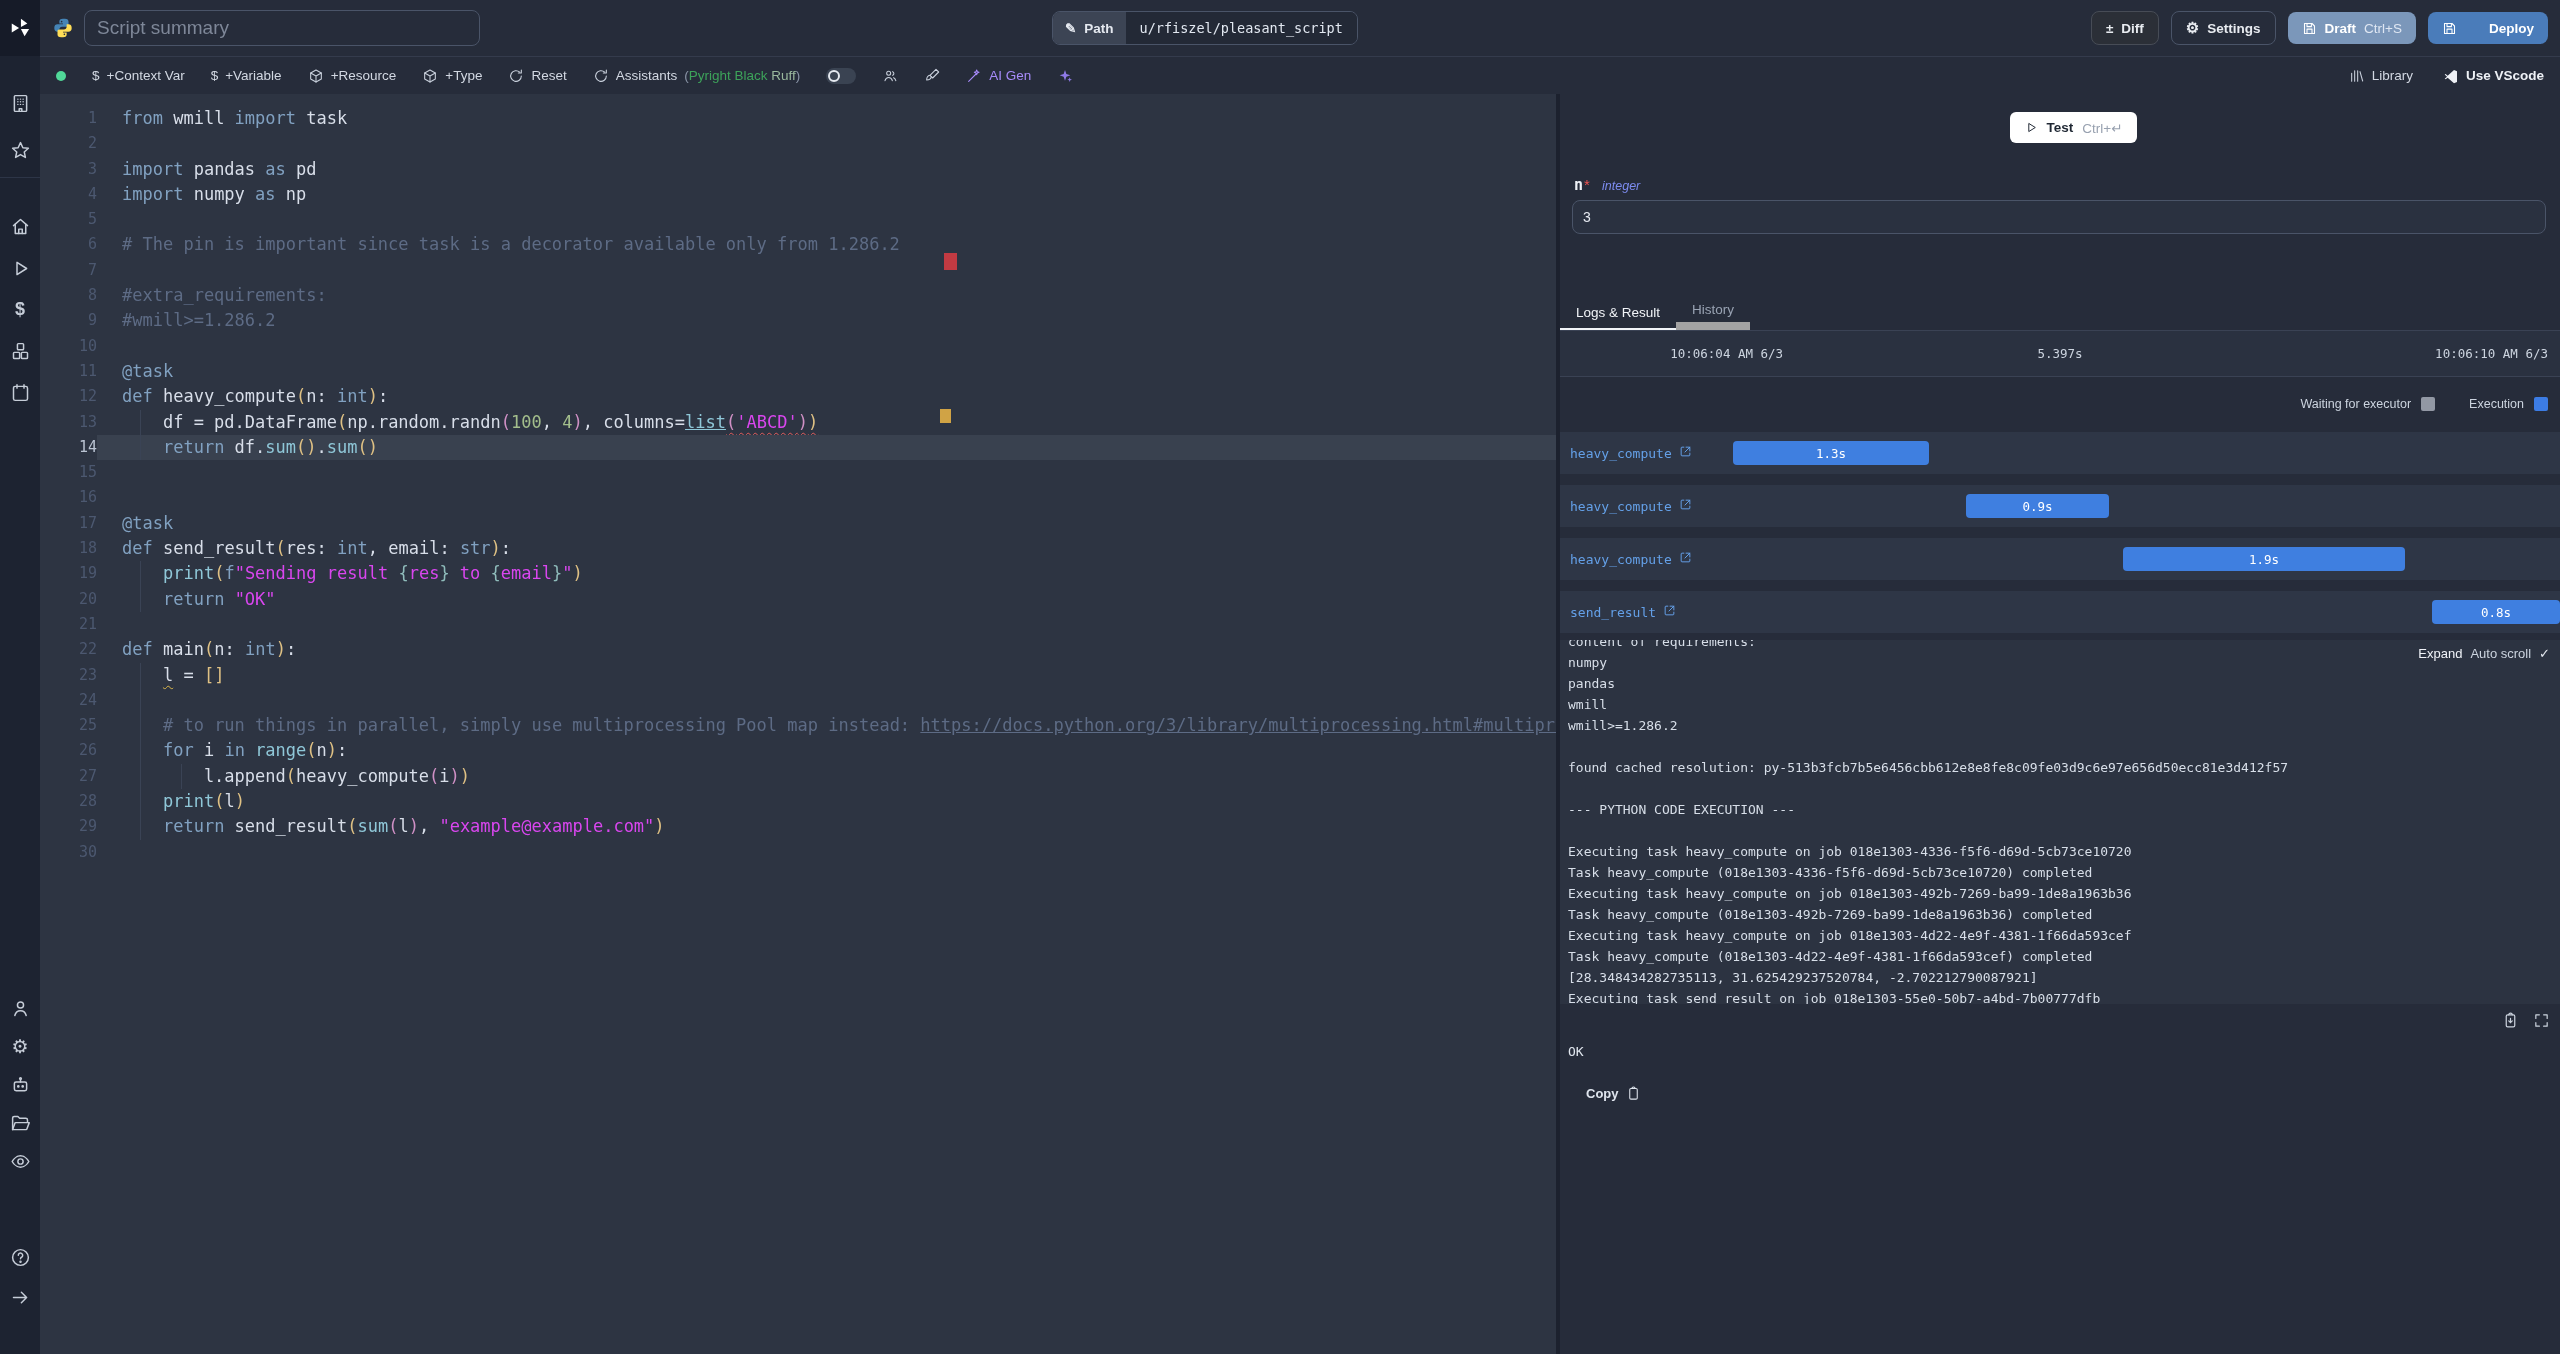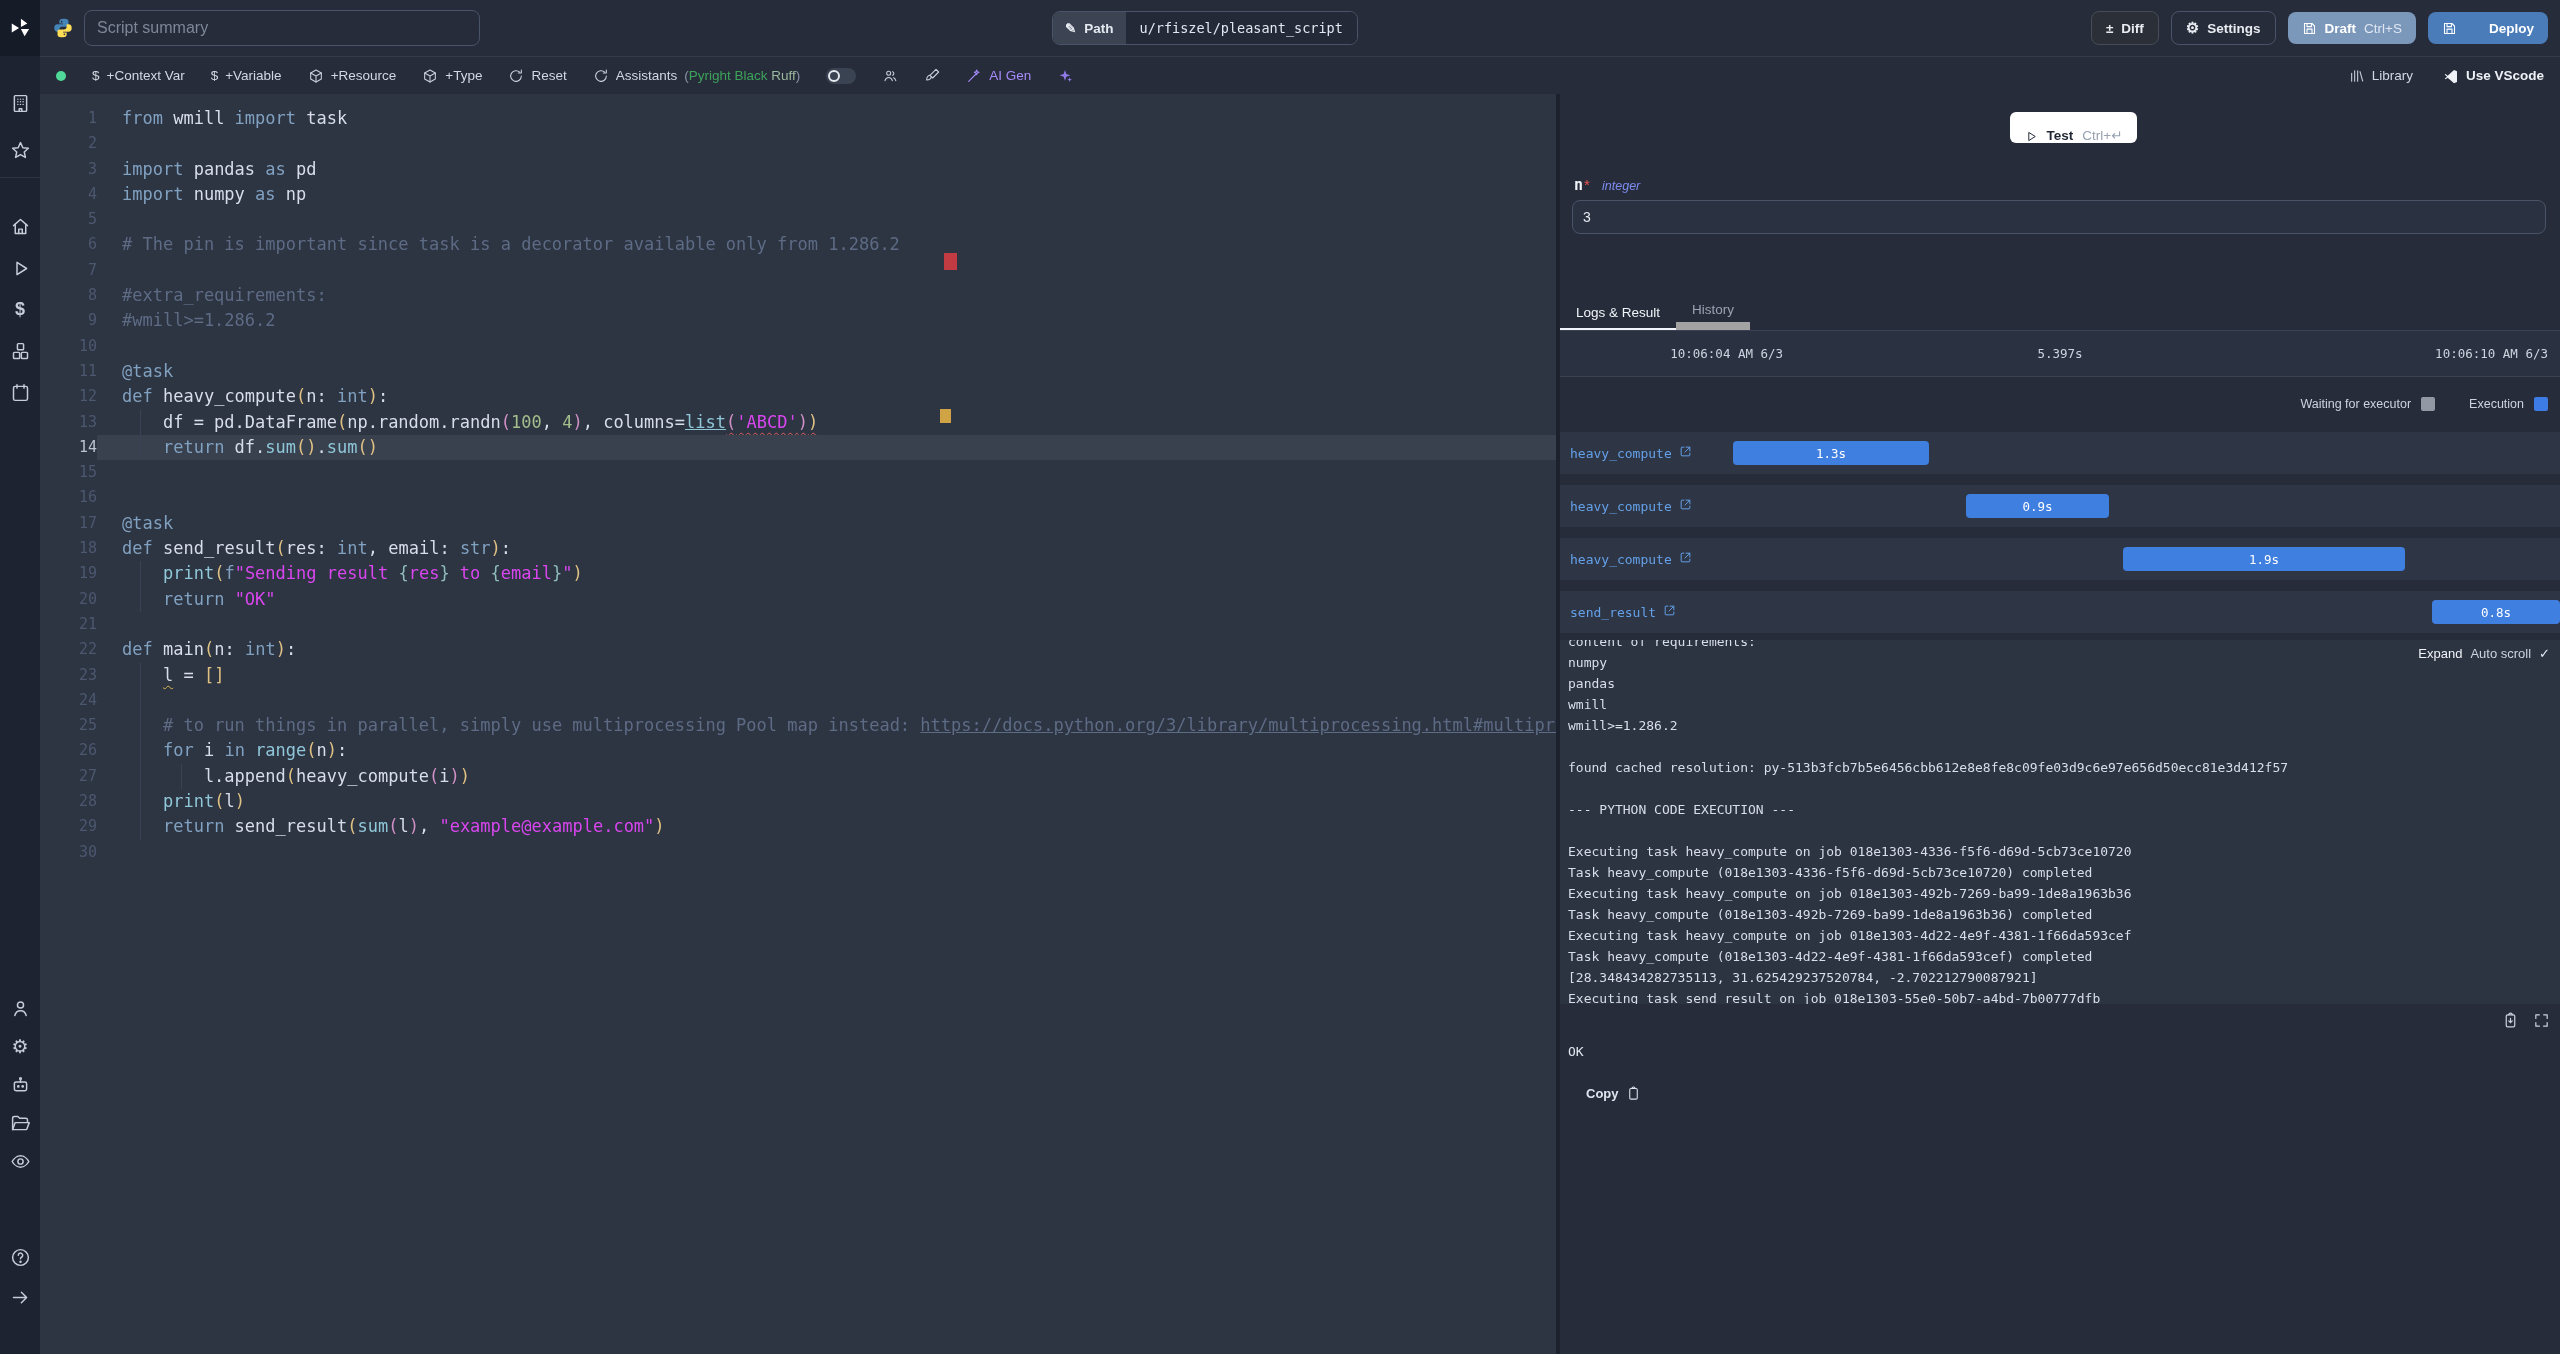--- a/index.html
+++ b/index.html
@@ -14,21 +14,21 @@
   .sb-ic{position:absolute;left:0;width:40px;display:flex;justify-content:center;color:#c6cdd8;}
   .sb-ic svg{stroke:#c6cdd8;fill:none;stroke-width:1.7;stroke-linecap:round;stroke-linejoin:round;}
   .sb-div{position:absolute;left:0;top:177px;width:40px;border-top:1px solid #2d3547;}
   .glyph{font-size:19px;line-height:1;color:#c6cdd8;}
 
   
   #topbar{position:absolute;left:40px;top:0;right:0;height:56px;background:#262c3a;
           border-bottom:1px solid #343b4c;display:flex;align-items:center;}
   #py-icon{margin-left:12px;width:22px;height:22px;}
   #summary-input{margin-left:10px;width:370px;height:34px;background:transparent;border:1px solid #4a5468;
-       border-radius:8px;color:#e5e9f0;font-size:16px;padding:0 12px;outline:none;}
+       border-radius:8px;color:#e5e9f0;font-size:19px;padding:0 12px;outline:none;}
   #summary-input::placeholder{color:#7e8798;}
   #path-group{position:absolute;left:1012px;top:11px;height:32px;display:flex;align-items:stretch;
        border:1px solid #4a5468;border-radius:8px;overflow:hidden;}
   #path-left{background:#3c4454;display:flex;align-items:center;gap:8px;padding:0 12px;font-size:13.5px;font-weight:600;}
   #path-right{background:#232936;display:flex;align-items:center;padding:0 14px;font-size:13.5px;color:#e2e8f1;}
   #topbar-right{position:absolute;right:12px;top:11px;display:flex;gap:12px;align-items:center;}
   .tb-btn{height:32px;display:flex;align-items:center;gap:8px;border-radius:8px;padding:0 14px;
           font-size:13.5px;font-weight:600;cursor:pointer;}
   .tb-btn svg{fill:none;stroke:currentColor;stroke-width:1.7;stroke-linecap:round;stroke-linejoin:round;}
   #diff-btn{background:#2b2f37;border:1px solid #474c56;color:#e8ebf0;}
@@ -74,21 +74,21 @@
   .tk-tyu{color:#8fc7d8;text-decoration:underline;}
   .tk-we{text-decoration-line:underline;text-decoration-style:wavy;text-decoration-color:#e25d5d;text-underline-offset:4px;text-decoration-thickness:1px;}
   .tk-ww{text-decoration-line:underline;text-decoration-style:wavy;text-decoration-color:#d8b44a;text-underline-offset:4px;text-decoration-thickness:1px;}
   #ruler-err{position:absolute;left:904px;top:159px;width:13px;height:17px;background:#c23a42;}
   #ruler-warn{position:absolute;left:900px;top:315px;width:11px;height:14px;background:#d0a345;}
   #split{position:absolute;left:1516px;top:0;width:4px;height:100%;background:#1c212e;cursor:col-resize;}
 
   
   #panel{position:absolute;left:1520px;right:0;top:0;bottom:0;background:#262c3a;}
   #test-row{height:56px;display:flex;justify-content:center;align-items:flex-start;padding-top:18px;}
-  #test-btn{background:#ffffff;color:#1f2733;border-radius:6px;height:31px;display:flex;align-items:flex-end;
+  #test-btn{background:#ffffff;color:#1f2733;border-radius:6px;height:31px;display:flex;align-items:center;
             gap:9px;padding:0 15px;font-size:13.5px;cursor:pointer;margin-left:27px;}
   #test-btn .tlbl{font-weight:700;}
   #test-btn .kbd{color:#98a1b0;font-weight:400;}
   #test-btn svg{fill:none;stroke:#1f2733;stroke-width:1.8;stroke-linejoin:round;}
   #arg-label{margin:8px 14px 6px;font-size:15px;}
   #arg-name{font-family:"DejaVu Sans Mono", monospace;font-weight:700;color:#eef1f6;}
   #arg-req{color:#ef5350;margin-left:1px;}
   #arg-type{font-style:italic;color:#7d8cf0;font-size:12.5px;margin-left:8px;}
   #arg-input{display:block;margin:0 12px;width:calc(100% - 48px);height:32px;background:#2a3140;border:1px solid #4a5468;
              border-radius:8px;color:#e5e9f0;font-size:14px;padding:0 10px;outline:none;}

